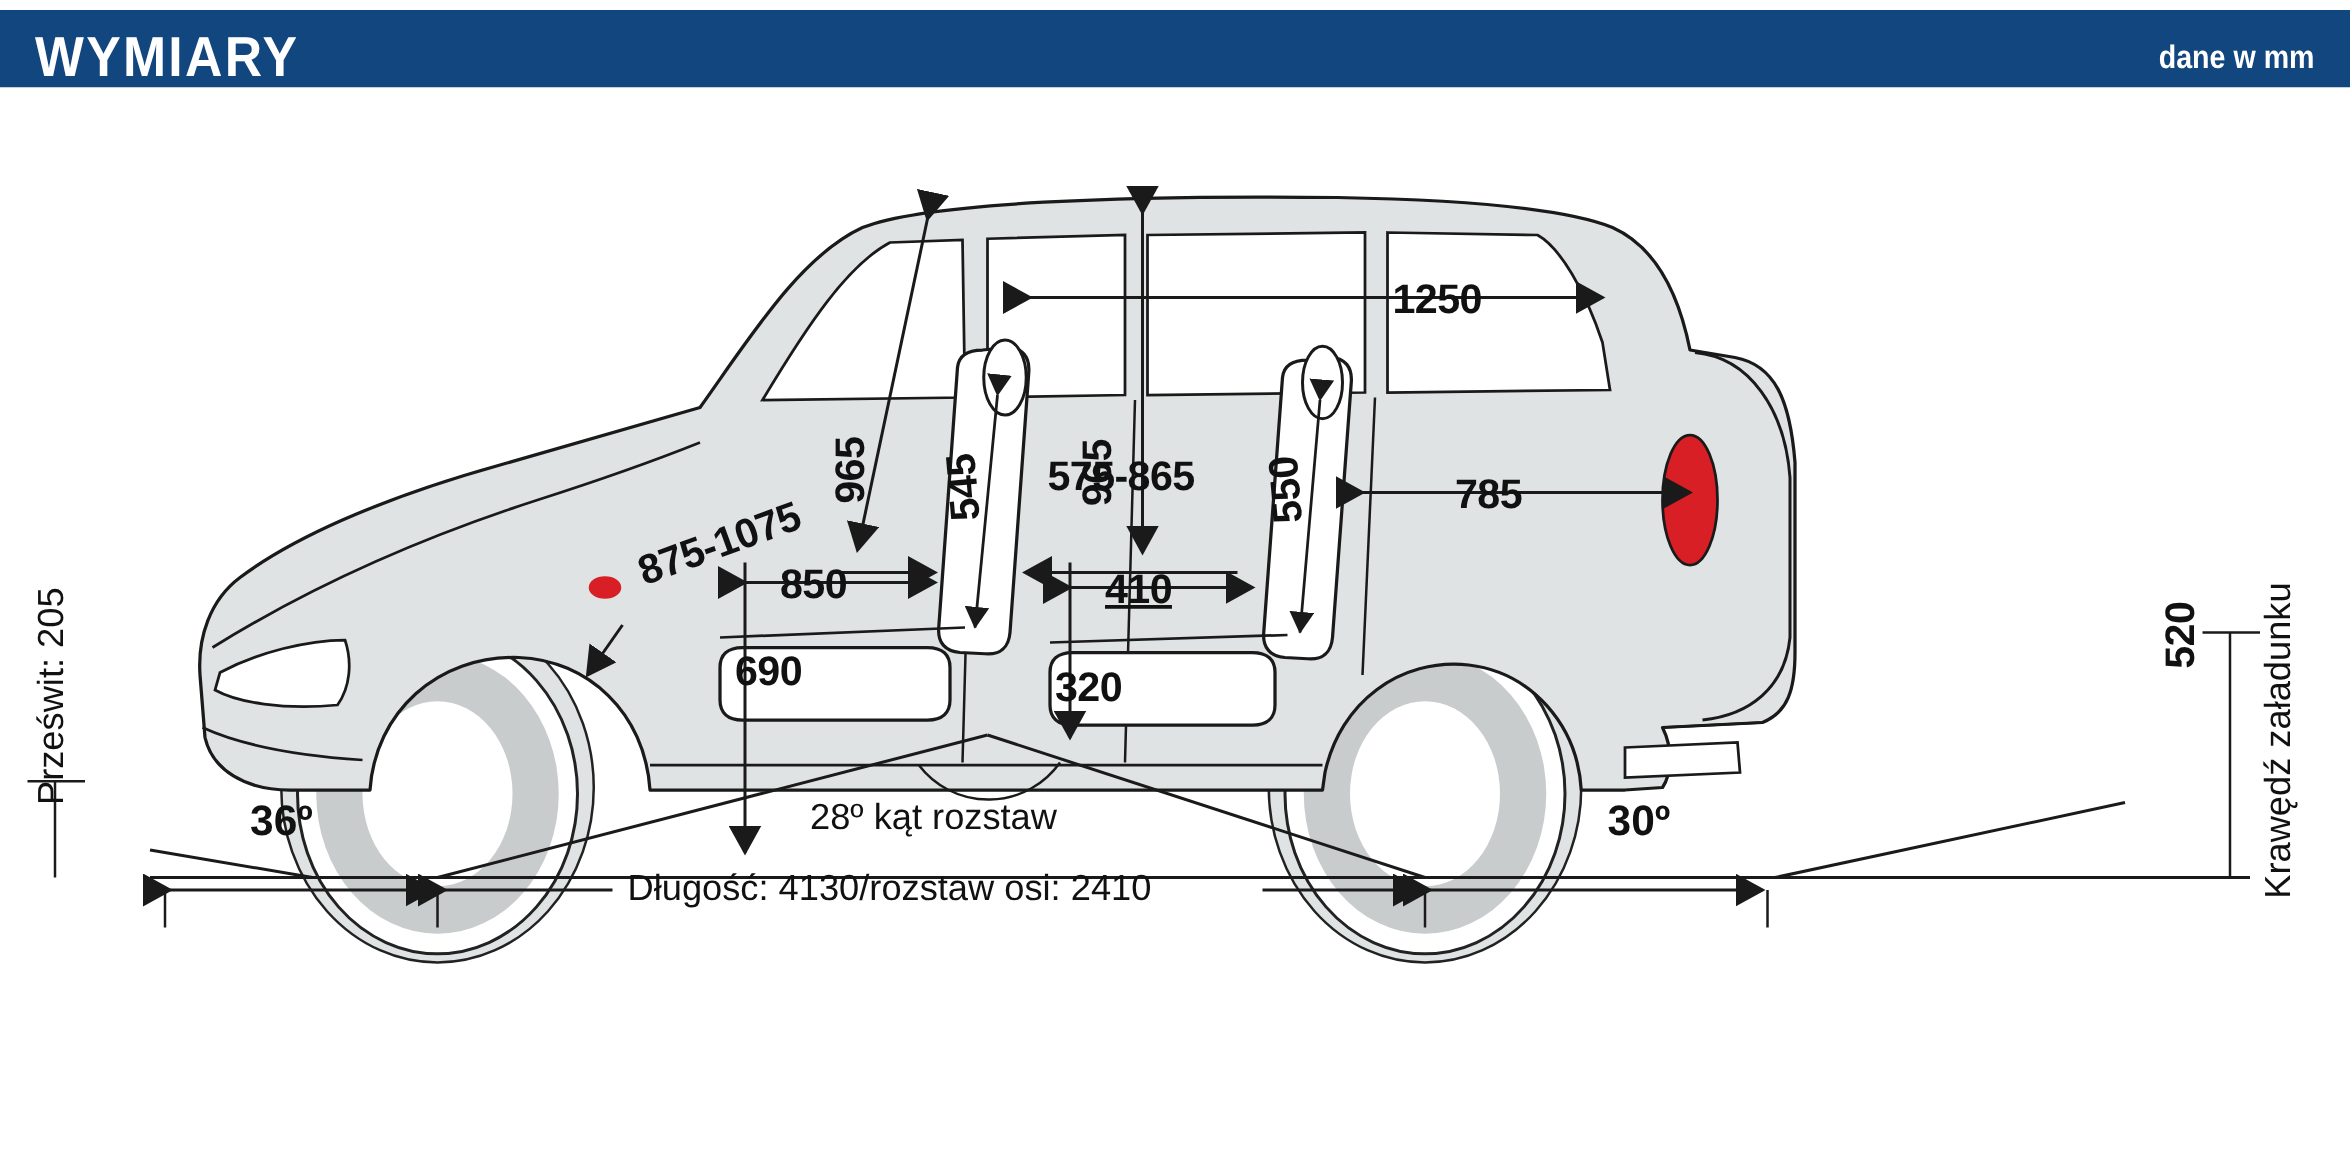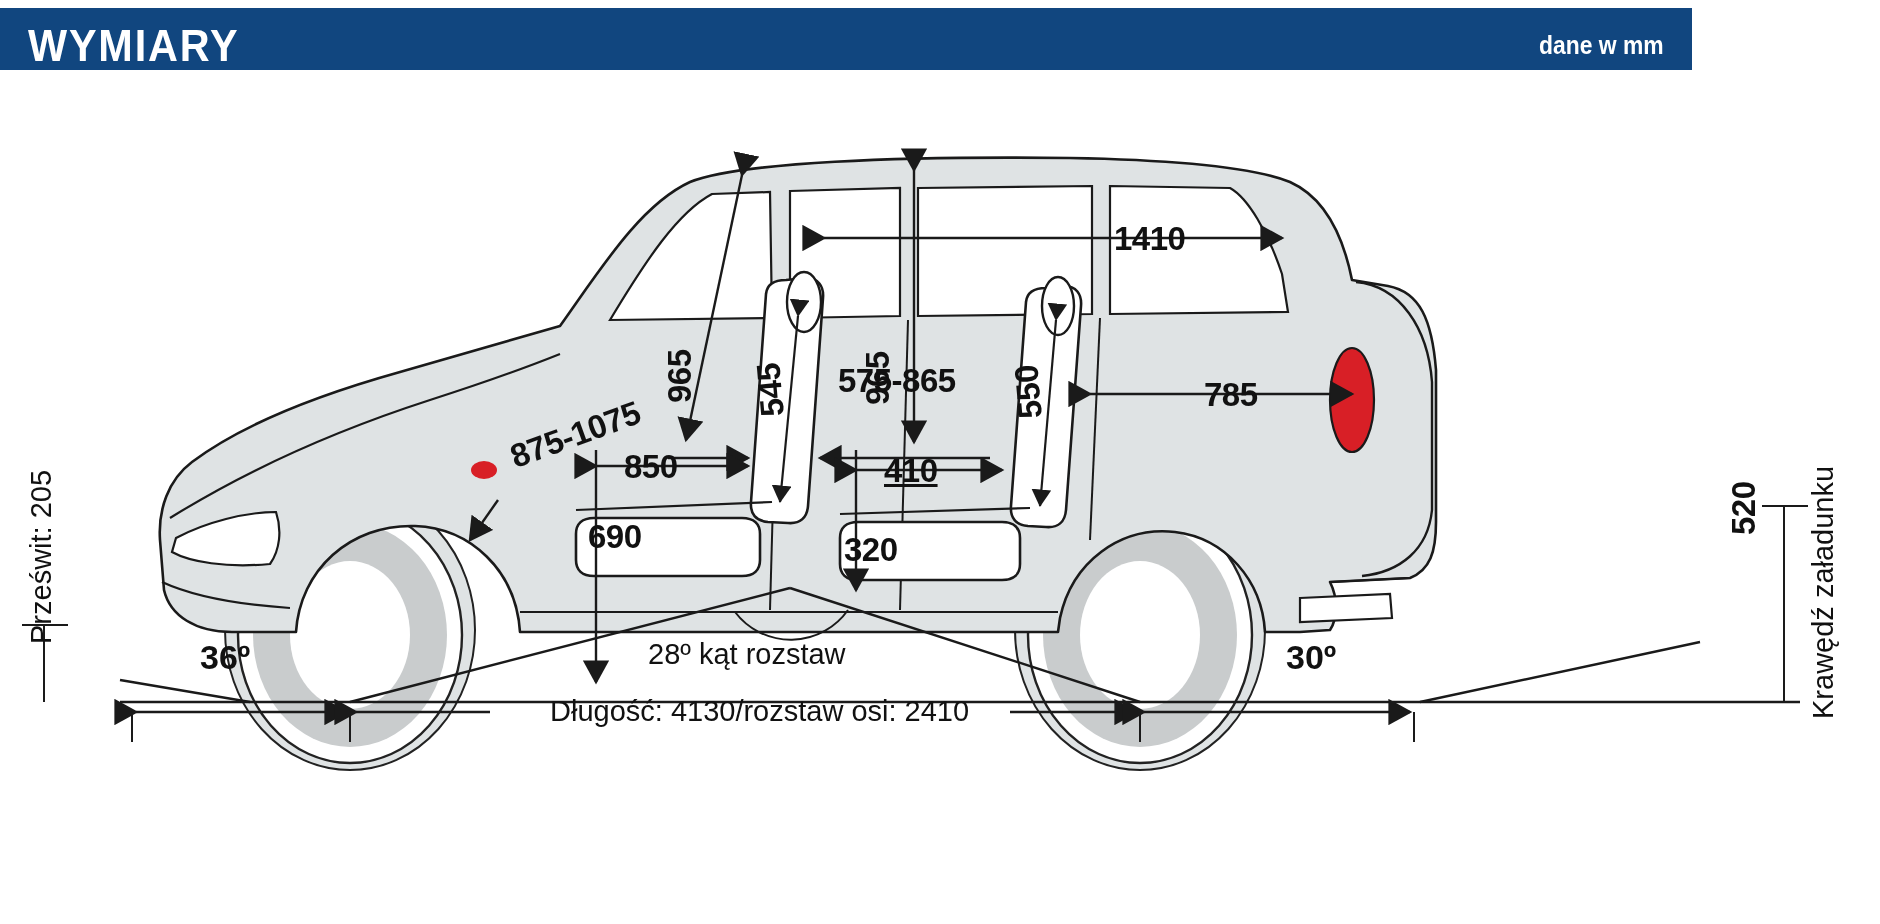--- a/index.html
+++ b/index.html
@@ -1,20 +1,20 @@
 <!DOCTYPE html>
 <html><head>
 <meta charset="utf-8">
 <style>
   html,body{margin:0;padding:0;background:#fff;}
   body{font-family:"Liberation Sans",sans-serif;}
   #page{position:relative;width:1880px;height:924px;background:#ffffff;overflow:hidden;}
 
   
-  #banner{position:absolute;left:0;top:8px;width:1692px;height:62px;background:#11467f;}
+  #banner{position:absolute;left:0;top:8px;width:1880px;height:62px;background:#11467f;}
   #banner-title{position:absolute;left:28px;top:12px;font-size:45px;font-weight:bold;color:#ffffff;
     letter-spacing:2px;transform:scaleX(0.92);transform-origin:left center;
     font-family:"Liberation Sans",sans-serif;}
   #banner-unit{position:absolute;right:28px;top:22px;font-size:26px;font-weight:bold;color:#ffffff;
     transform:scaleX(0.88);transform-origin:right center;}
 
   
   #canvas{position:absolute;left:0;top:70px;width:1880px;height:854px;background:#ffffff;}
   svg#art{position:absolute;left:0;top:0;width:1880px;height:854px;}
 
@@ -209,31 +209,31 @@
     <div class="lbl num rot90" style="left:696px; top:300px;">965</div>
     <div class="lbl num rot90" style="left:894px; top:302px;">965</div>
 
     <div class="lbl num" style="left:506px; top:372px; transform:rotate(-20deg); transform-origin:left top;">875-1075</div>
 
     <div class="lbl num" style="left:756px; top:348px; transform:rotate(-95deg); transform-origin:left top;">545</div>
     <div class="lbl num" style="left:1014px; top:350px; transform:rotate(-95deg); transform-origin:left top;">550</div>
 
     <div class="lbl num" style="left:838px; top:294px;">575-865</div>
 
-    <div class="lbl num" style="left:1114px; top:152px;">1410</div>
-
-    <div class="lbl num" style="left:1204px; top:308px;">785</div>
+    <div class="lbl num" style="left:1114px; top:152px;">1250</div>
+
+    <div class="lbl num" style="left:1164px; top:308px;">785</div>
 
     <div class="lbl num" style="left:624px; top:380px;">850</div>
     <div class="lbl num" style="left:884px; top:384px;text-decoration:underline;">410</div>
 
     <div class="lbl num" style="left:588px; top:450px;">690</div>
     <div class="lbl num" style="left:844px; top:463px;">320</div>
 
     <div class="lbl num-sm" style="left:200px; top:570px;">36º</div>
     <div class="lbl num-sm" style="left:1286px; top:570px;">30º</div>
 
     <div class="lbl plain" style="left:648px; top:570px;">28º kąt rozstaw</div>
 
-    <div class="lbl plain" style="left:502px; top:627px;margin-left:48px;">Długość: 4130/rozstaw osi: 2410</div>
+    <div class="lbl plain" style="left:502px; top:627px;">Długość: 4130/rozstaw osi: 2410</div>
 
   </div>
 </div>
 
 </body></html>

